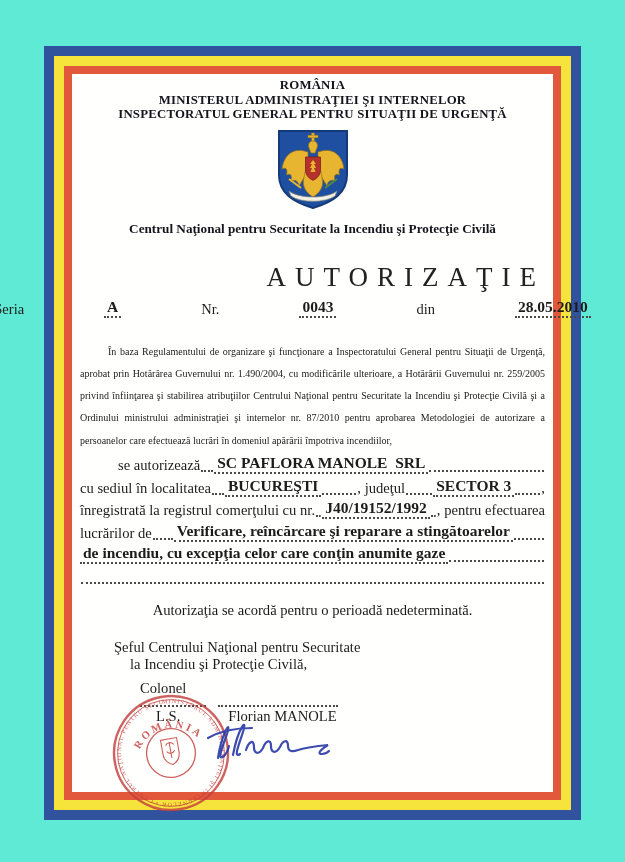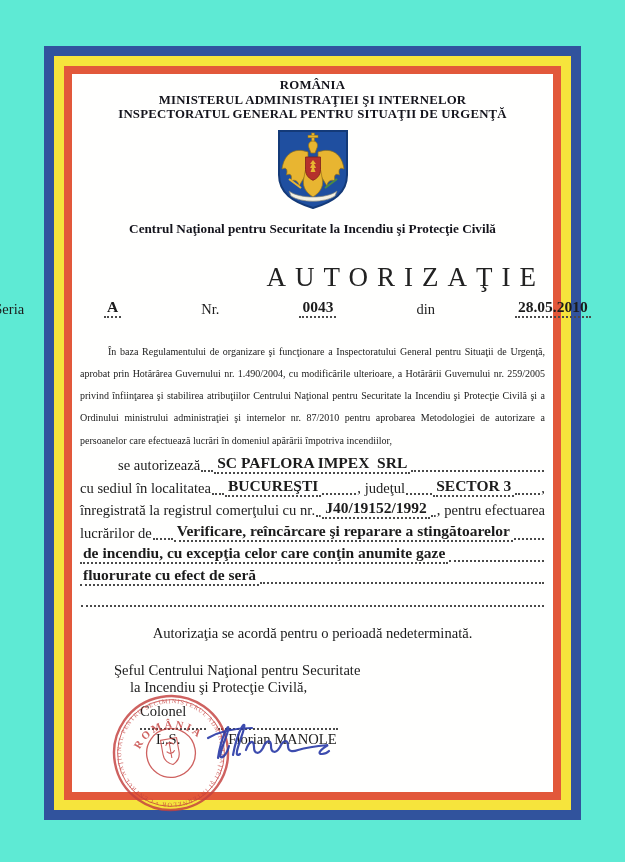--- a/index.html
+++ b/index.html
@@ -114,21 +114,21 @@
       <span class="dots d34"></span>
     </div>
 
     <div class="body-par">În baza Regulamentului de organizare şi funcţionare a Inspectoratului General pentru Situaţii de Urgenţă, aprobat prin Hotărârea Guvernului nr. 1.490/2004, cu modificările ulterioare, a Hotărârii Guvernului nr. 259/2005 privind înfiinţarea şi stabilirea atribuţiilor Centrului Naţional pentru Securitate la Incendiu şi Protecţie Civilă şi a Ordinului ministrului administraţiei şi internelor nr. 87/2010 pentru aprobarea Metodologiei de autorizare a persoanelor care efectuează lucrări în domeniul apărării împotriva incendiilor,</div>
 
     <div class="fill-area">
       <div class="frow">
         <span class="indent"></span>
         <span class="lbl">se autorizează</span>
         <span class="dots d12"></span>
-        <span class="bval">SC PAFLORA IMPEX  SRL</span>
+        <span class="bval">SC PAFLORA MANOLE  SRL</span>
         <span class="dots grow"></span>
       </div>
       <div class="frow">
         <span class="lbl">cu sediul în localitatea</span>
         <span class="dots d12"></span>
         <span class="bval">BUCUREŞTI</span>
         <span class="dots d34"></span>
         <span class="lbl">, judeţul</span>
         <span class="dots d26"></span>
         <span class="bval">SECTOR 3</span>
@@ -143,24 +143,20 @@
         <span class="lbl">, pentru efectuarea</span>
       </div>
       <div class="frow">
         <span class="lbl">lucrărilor de</span>
         <span class="dots d20"></span>
         <span class="bval">Verificare, reîncărcare şi reparare a stingătoarelor</span>
         <span class="dots grow"></span>
       </div>
       <div class="frow">
         <span class="bval">de incendiu, cu excepţia celor care conţin anumite gaze</span>
-        <span class="dots grow"></span>
-      </div>
-      <div class="frow">
-        <span class="bval">fluorurate cu efect de seră</span>
         <span class="dots grow"></span>
       </div>
       <div class="frow">
         <span class="dots grow"></span>
       </div>
     </div>
 
     <div class="validity">Autorizaţia se acordă pentru o perioadă nedeterminată.</div>
 
     <div class="sig-block">

